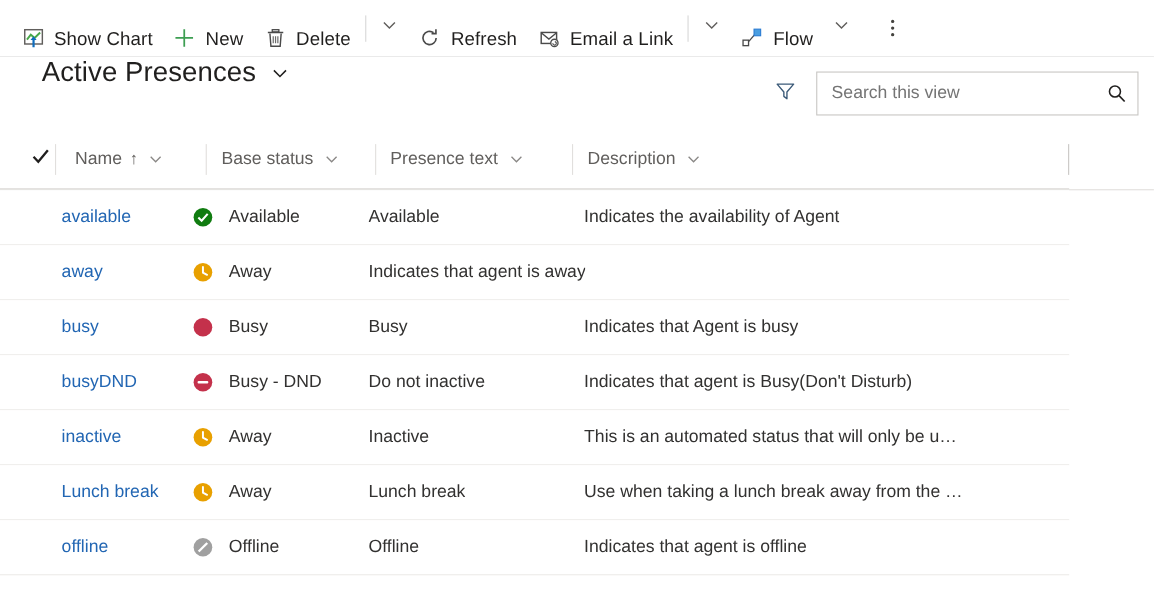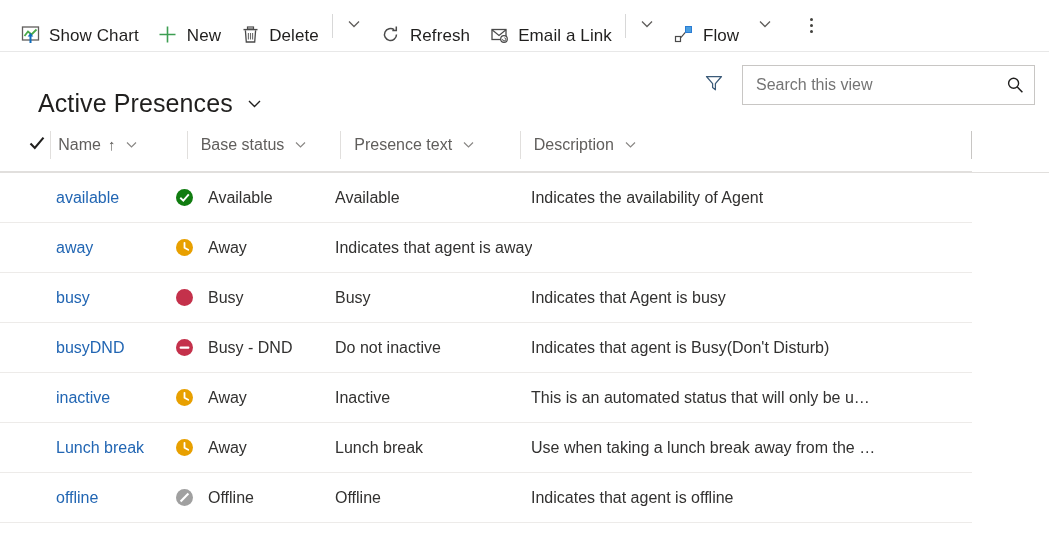--- a/index.html
+++ b/index.html
@@ -59,21 +59,21 @@
   .ellipsis-btn i {
     display: block; width: 3px; height: 3px; border-radius: 50%;
     background: #43423e;
   }
 
   
   #view-header {
     position: absolute; left: 0; top: 52px;
     width: 1049px; height: 66px;
     background: #ffffff;
-    display: flex; align-items: flex-end;
+    display: flex; align-items: flex-start;
   }
   #view-title-wrap {
     display: flex; align-items: center;
     margin-left: 38px;
     cursor: default;
   }
   #view-title {
     font-size: 25px;
     color: #201f1e;
     font-weight: 400;
@@ -332,21 +332,21 @@
   <div id="grid-header">
 
     <div id="select-all-cell">
       <span>
         <svg width="18" height="18" viewBox="0 0 18 18">
           <polyline points="2.5,9.5 6.8,14 15.5,3.6" fill="none" stroke="#201f1e" stroke-width="2.1"></polyline>
         </svg>
       </span>
     </div>
 
-    <div class="colhead" style="width:147px; padding-left:8px;">
+    <div class="colhead" style="width:147px; padding-left:18px;">
       <span class="col-divider"></span>
       <span class="ctext">Name</span>
       <span class="sortarrow">↑</span>
       <span class="cchev">
         <svg width="15" height="15" viewBox="0 0 15 15">
           <polyline points="3,5.5 7.5,10 12,5.5" fill="none" stroke="#8a8886" stroke-width="1.2"></polyline>
         </svg>
       </span>
     </div>
 

